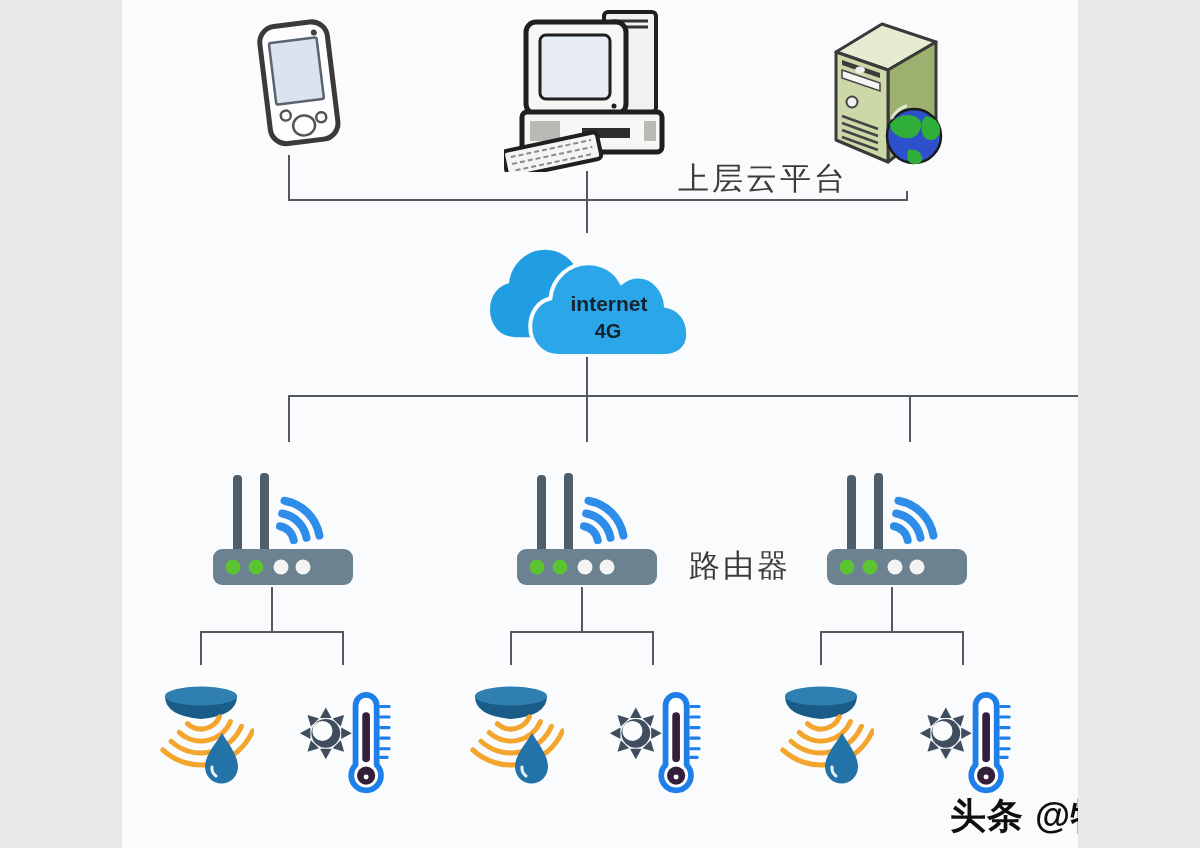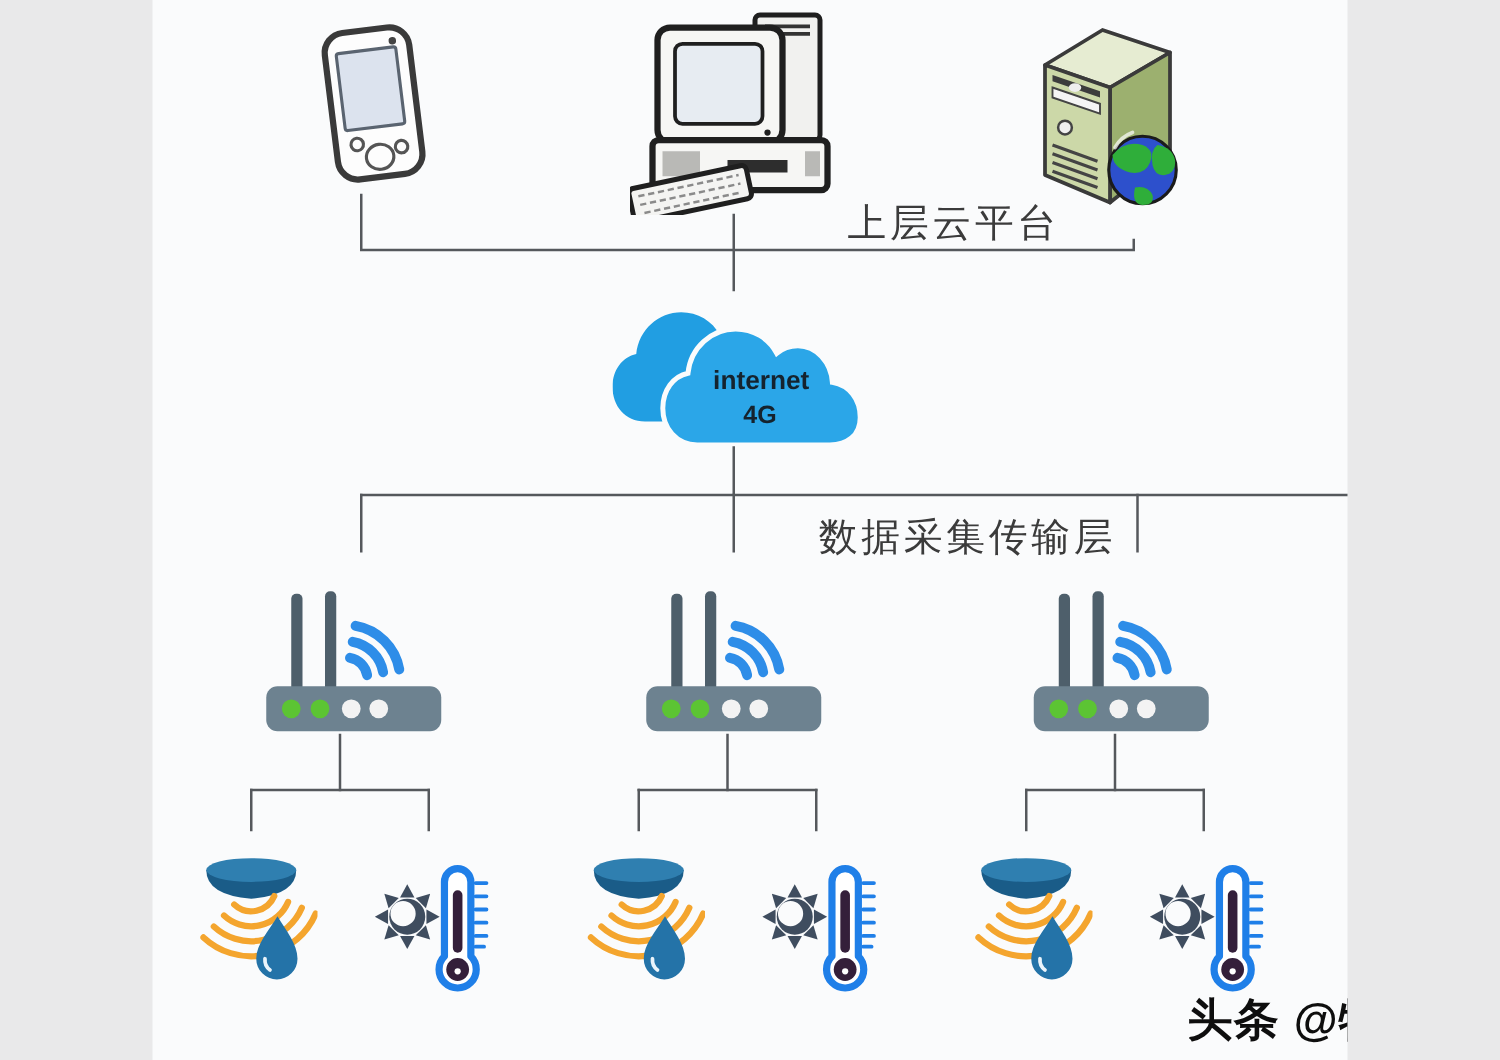--- a/index.html
+++ b/index.html
@@ -79,21 +79,20 @@
     <text x="119" y="87" font-size="21" text-anchor="middle">internet</text>
     <text x="118" y="114" font-size="20" text-anchor="middle">4G</text>
   </svg>
 
   <div class="vl" style="left:464px;top:357px;height:39px"></div>
   <div class="hl" style="left:166px;top:395px;width:927px"></div>
   <div class="vl" style="left:166px;top:395px;height:47px"></div>
   <div class="vl" style="left:464px;top:395px;height:47px"></div>
   <div class="vl" style="left:787px;top:395px;height:47px"></div>
   <div class="vl" style="left:1091px;top:395px;height:47px"></div>
-  <div class="layer-label" style="left:533px;top:409px">数据采集传输层</div>
 
   <svg class="icon" style="left:81px;top:445px" width="160" height="150" viewBox="0 0 160 150">
     <rect x="30" y="30" width="9" height="78" rx="4" fill="var(--router-antenna,#4e5f6b)"></rect>
     <rect x="57" y="28" width="9" height="80" rx="4" fill="var(--router-antenna,#4e5f6b)"></rect>
     <g stroke="var(--wifi,#2e8de8)" stroke-width="8" fill="none" stroke-linecap="round">
       <path d="M90.7,95.1 A17,17 0 0 0 77,81.3"></path>
       <path d="M103.5,92.8 A30,30 0 0 0 79.2,68.5"></path>
       <path d="M116.4,90.5 A43,43 0 0 0 81.5,55.7"></path>
     </g>
     <rect x="10" y="104" width="140" height="36" rx="9" fill="var(--router-body,#6d8290)"></rect>
@@ -137,20 +136,21 @@
       <path d="M90.7,95.1 A17,17 0 0 0 77,81.3"></path>
       <path d="M103.5,92.8 A30,30 0 0 0 79.2,68.5"></path>
       <path d="M116.4,90.5 A43,43 0 0 0 81.5,55.7"></path>
     </g>
     <rect x="10" y="104" width="140" height="36" rx="9" fill="var(--router-body,#6d8290)"></rect>
     <circle cx="30" cy="122" r="7.5" fill="var(--led-green,#5cc433)"></circle>
     <circle cx="53" cy="122" r="7.5" fill="var(--led-green,#5cc433)"></circle>
     <circle cx="78" cy="122" r="7.5" fill="var(--led-off,#f3f3f3)"></circle>
     <circle cx="100" cy="122" r="7.5" fill="var(--led-off,#f3f3f3)"></circle>
   </svg>
+  <div class="layer-label" style="left:567px;top:545px">路由器</div>
 
   <div class="vl" style="left:149px;top:587px;height:46px"></div>
   <div class="hl" style="left:78px;top:631px;width:144px"></div>
   <div class="vl" style="left:78px;top:631px;height:34px"></div>
   <div class="vl" style="left:220px;top:631px;height:34px"></div>
 
   <div class="vl" style="left:459px;top:587px;height:46px"></div>
   <div class="hl" style="left:388px;top:631px;width:144px"></div>
   <div class="vl" style="left:388px;top:631px;height:34px"></div>
   <div class="vl" style="left:530px;top:631px;height:34px"></div>

